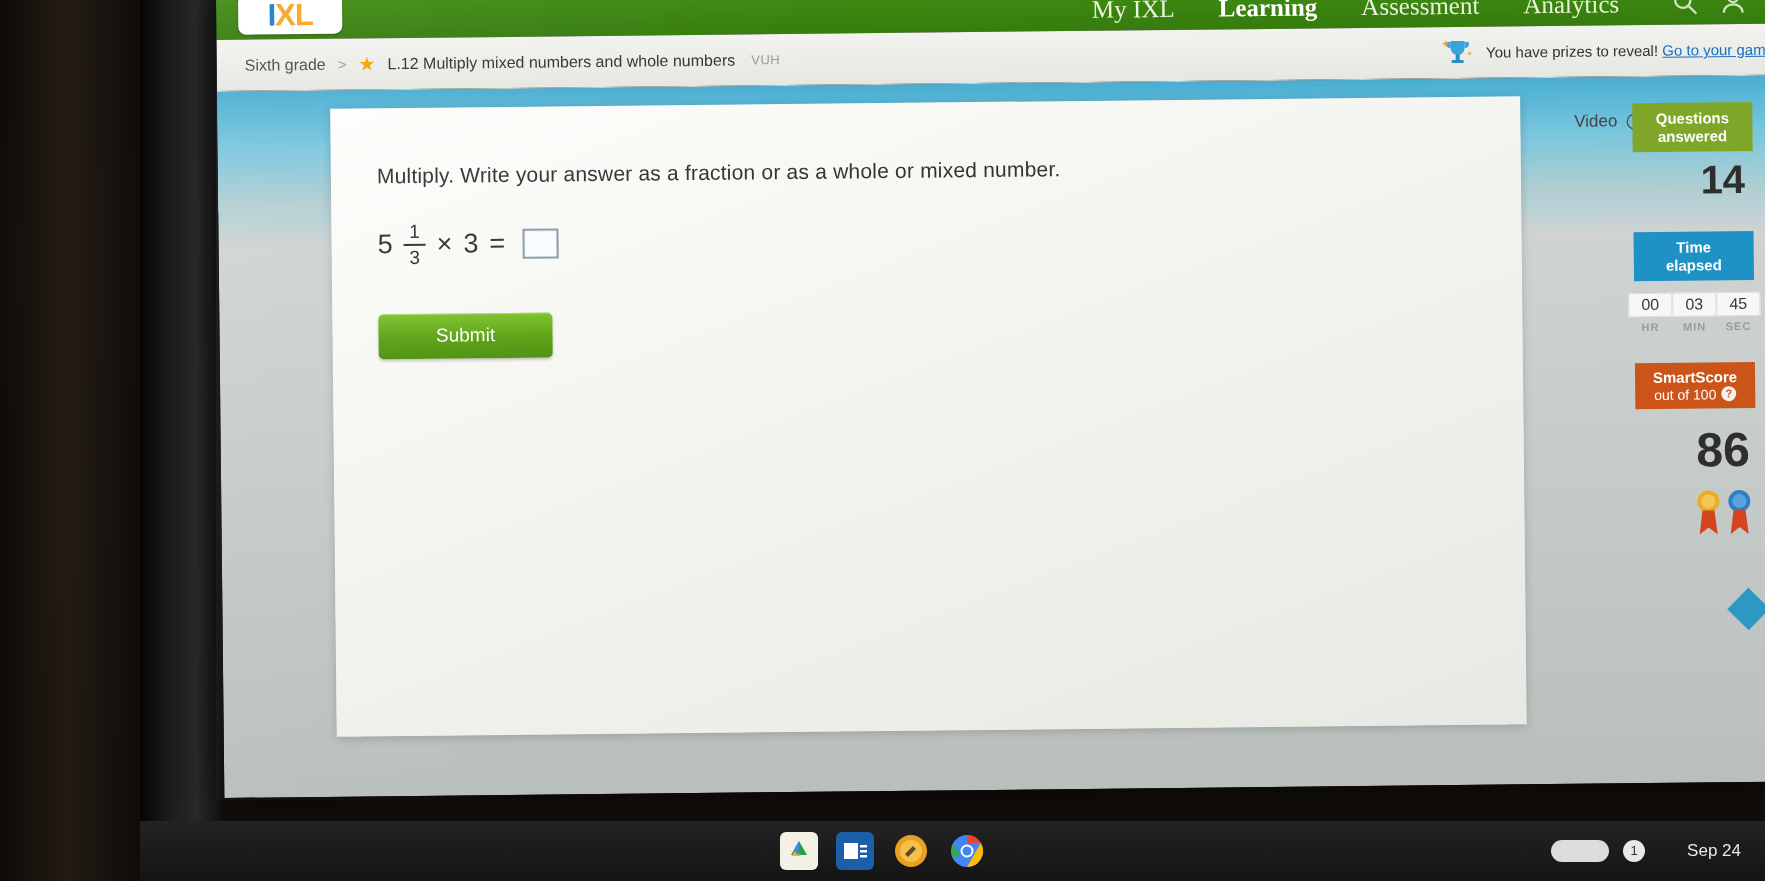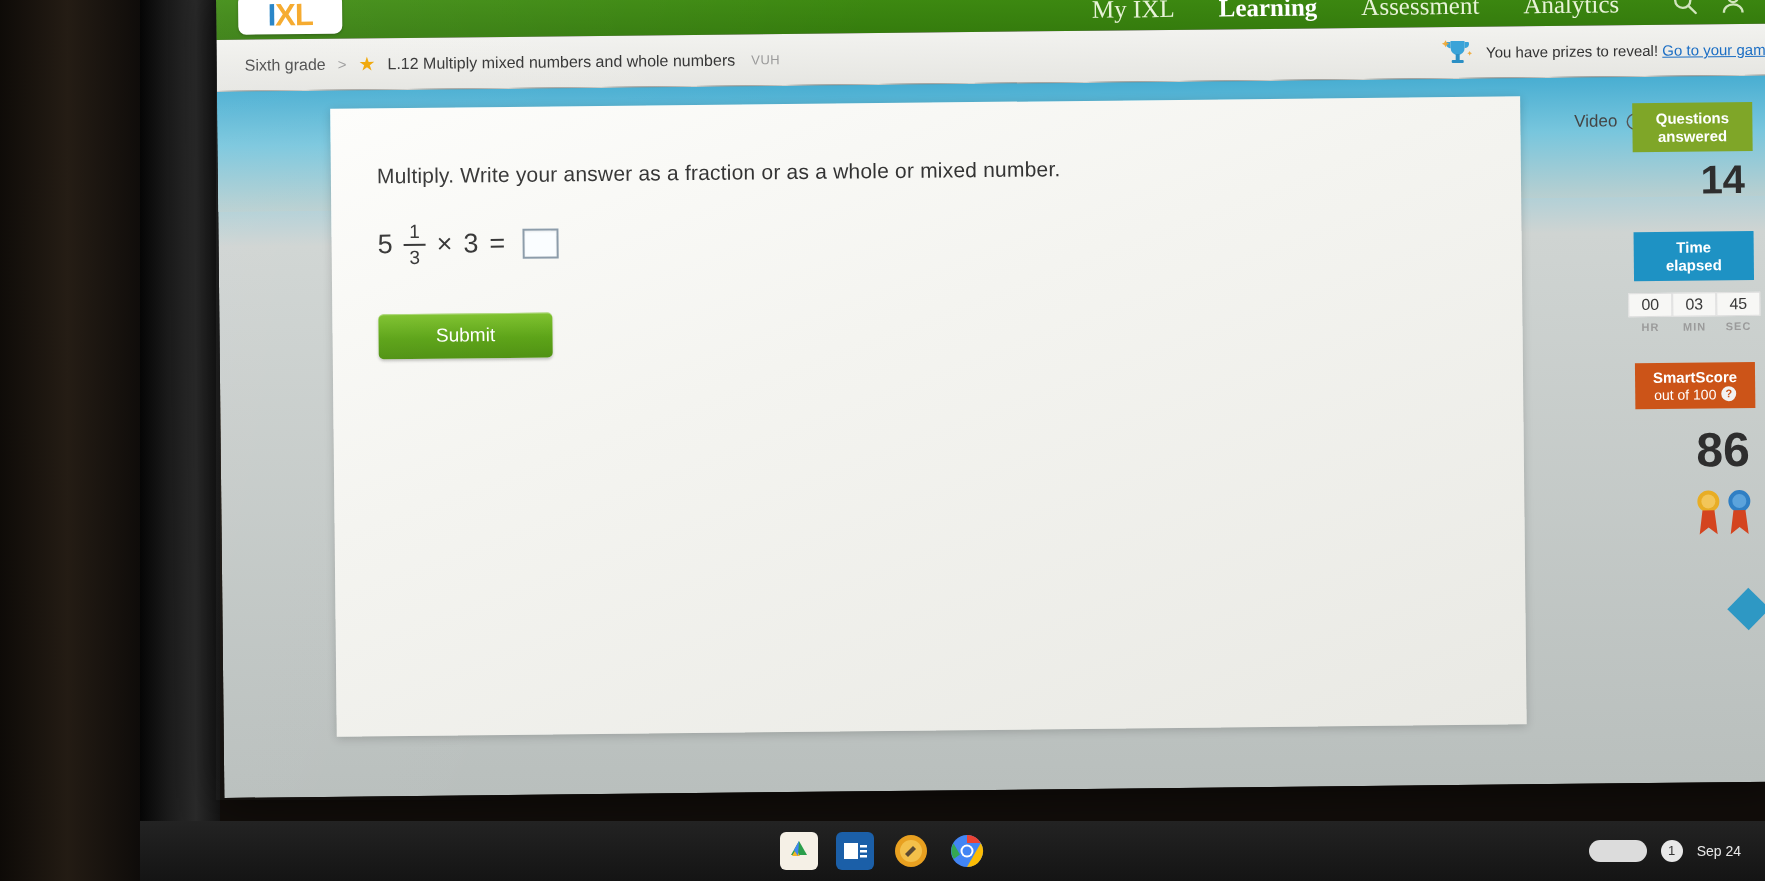--- a/index.html
+++ b/index.html
@@ -159,21 +159,21 @@
     position:absolute; left:140px; bottom:0; width:1625px; height:60px;
     background:linear-gradient(180deg,#232323 0%,#141414 100%);
     display:flex; align-items:center; z-index:20;
   }
   .tb-apps { display:flex; gap:18px; margin-left:640px; align-items:center; }
   .tb-ico { width:38px; height:38px; border-radius:6px; }
   .tb-right { margin-left:auto; display:flex; align-items:center; gap:14px; padding-right:24px; }
   .tb-pill { width:58px; height:22px; border-radius:11px; background:#dcdcdc; }
   .tb-badge { width:22px; height:22px; border-radius:50%; background:#e8e8e8; color:#333;
     font-size:13px; line-height:22px; text-align:center; }
-  .tb-date { color:#e8e8e8; font-size:14px; }
+  .tb-date { color:#e8e8e8; font-size:17px;margin-left:28px; }
 
   .glare {
     position:absolute; left:216px; top:0; width:1549px; height:800px;
     background:linear-gradient(115deg, rgba(255,255,255,.07) 0%, rgba(255,255,255,0) 35%);
     pointer-events:none; z-index:15;
   }
 </style>
 </head>
 <body>
 

